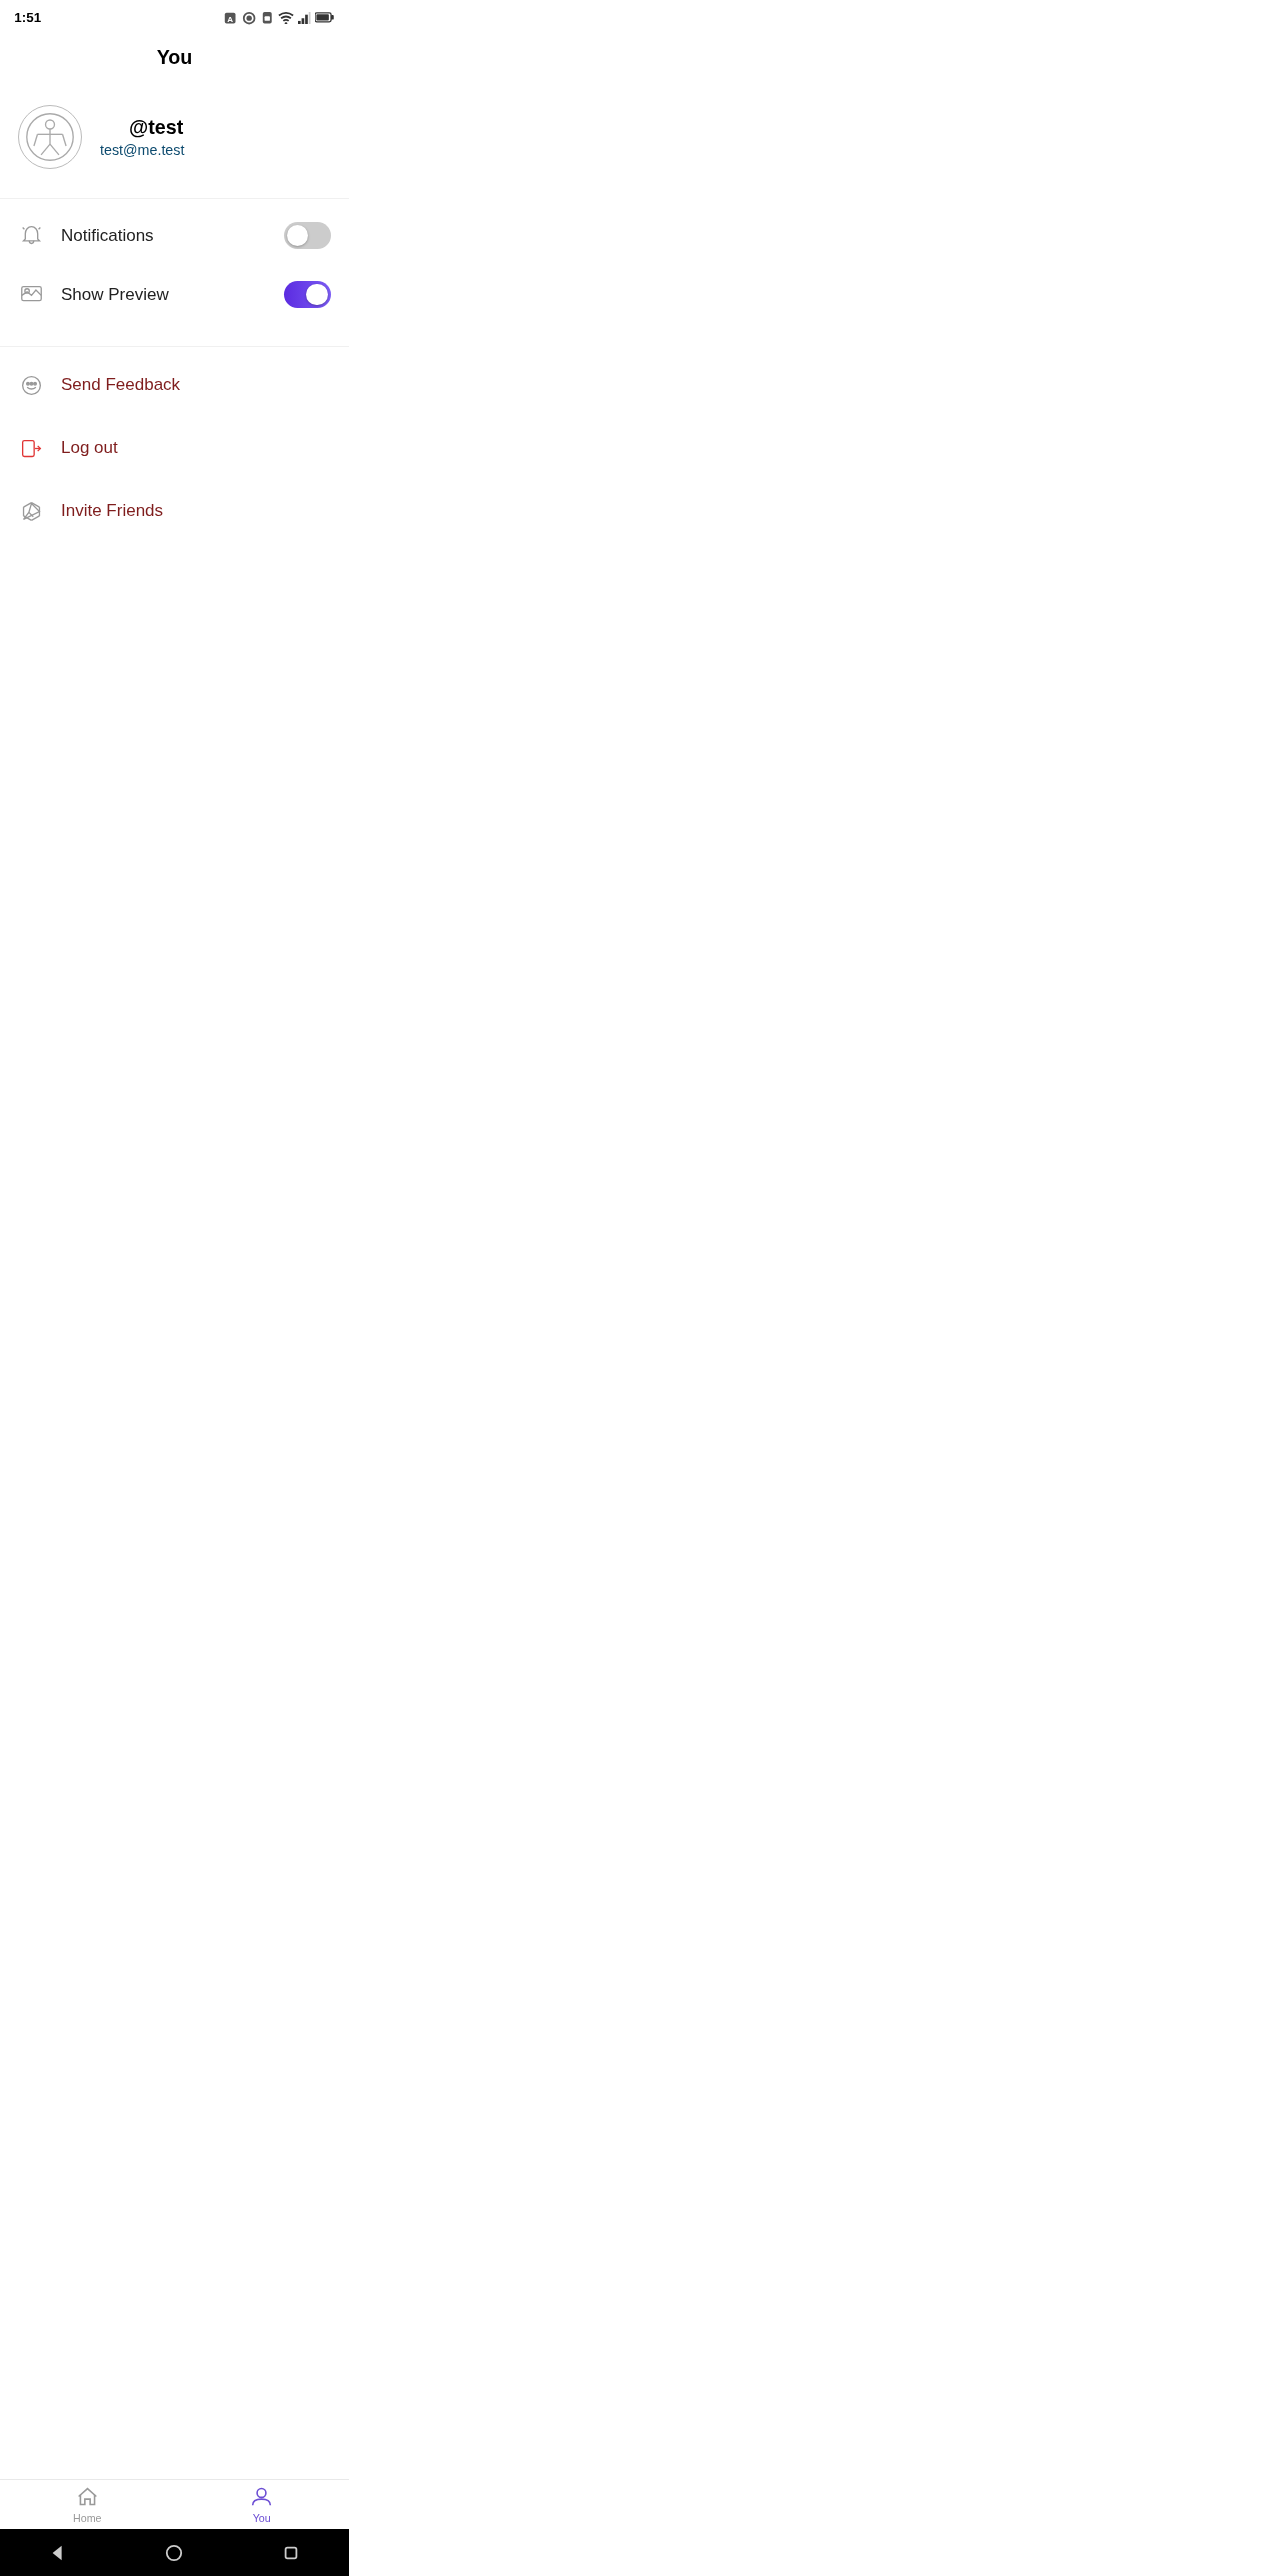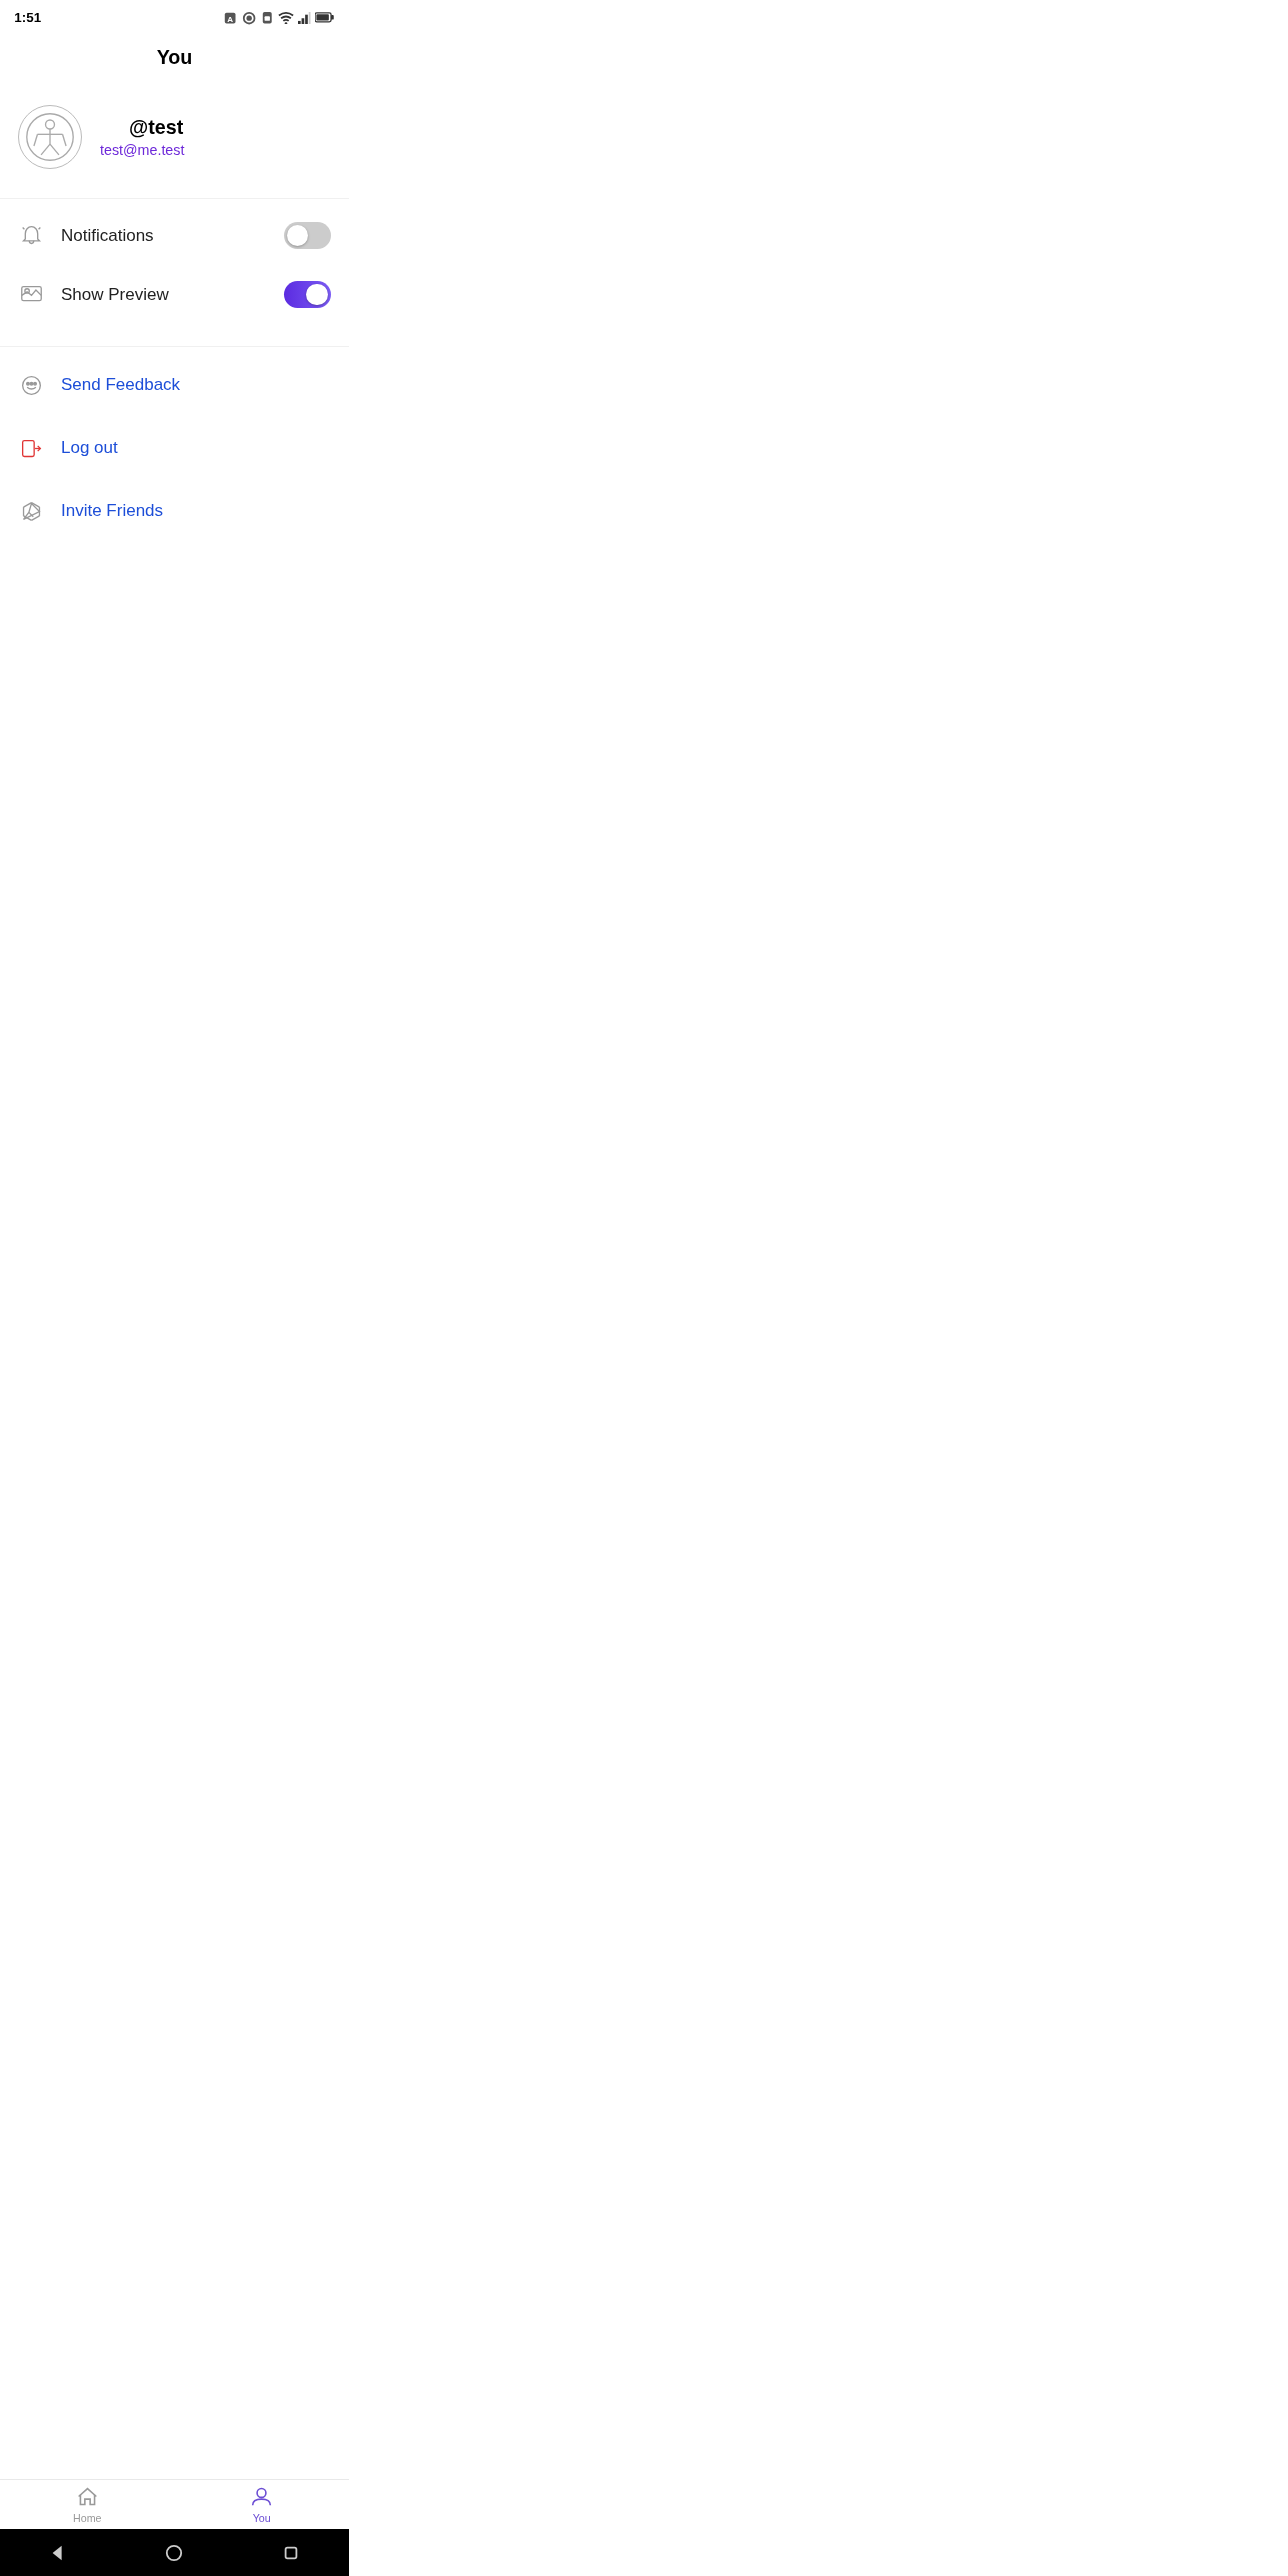--- a/index.html
+++ b/index.html
@@ -81,21 +81,21 @@
 
     .profile-username {
       font-size: 19.7px;
       font-weight: 700;
       color: #000;
       margin-left: 29px;
     }
 
     .profile-email {
       font-size: 14.3px;
-      color: #6d28d9;
+      color: #0c4a6e;
     }
 
     
     .settings-group {
       padding: 7.2px 0 21.5px;
       border-top: 0.9px solid #f0f0f0;
     }
 
     .settings-item {
       display: flex;
@@ -191,21 +191,21 @@
     .menu-item-icon svg {
       width: 23px;
       height: 23px;
       stroke: #999;
       fill: none;
       stroke-width: 1.5;
     }
 
     .menu-item-label {
       font-size: 17px;
-      color: #1d4ed8;
+      color: #7f1d1d;
     }
 
     
     .bottom-nav {
       position: fixed;
       bottom: 47px;
       left: 0;
       width: 349px;
       height: 50px;
       background: #fff;

